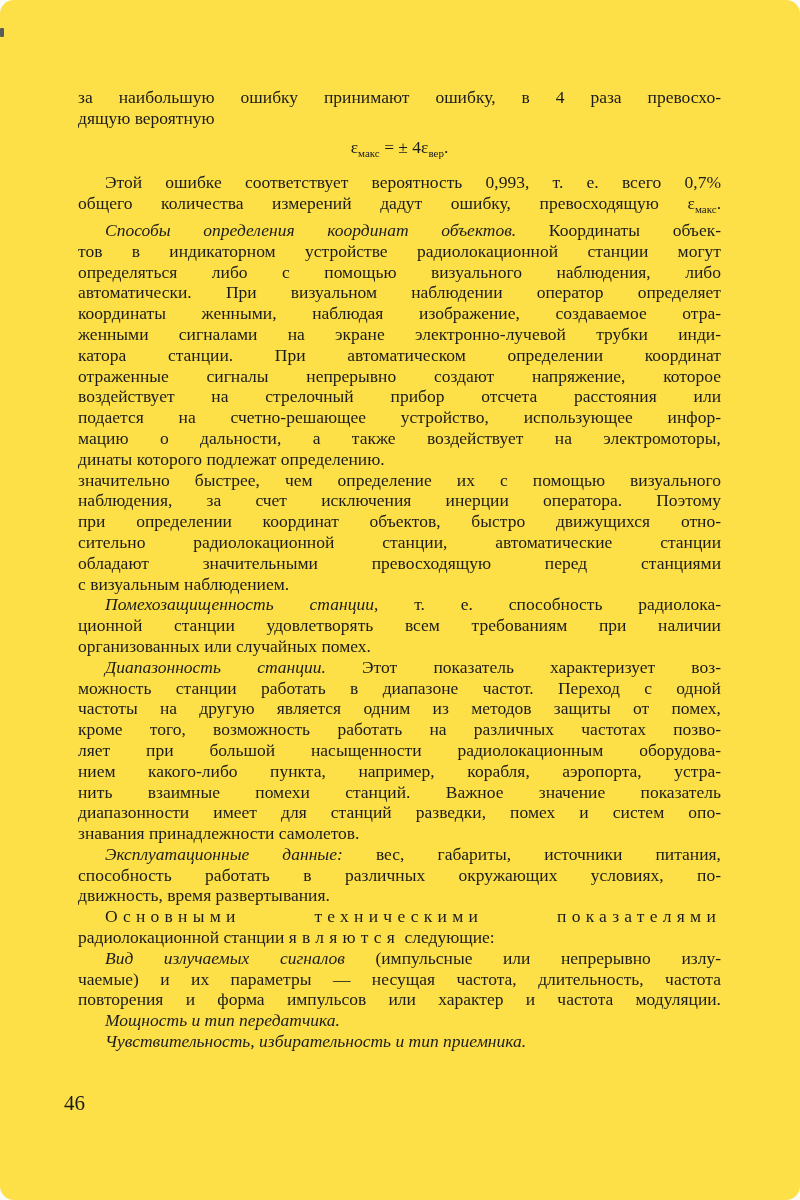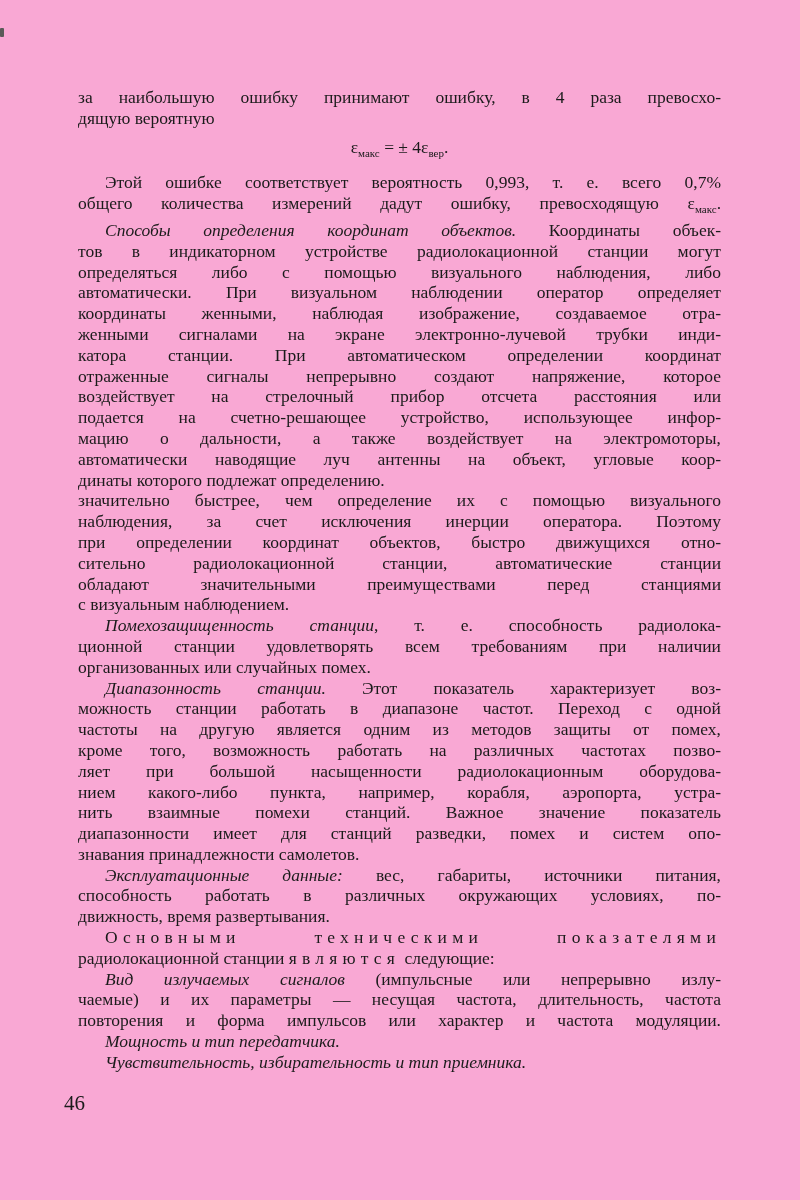--- a/index.html
+++ b/index.html
@@ -7,23 +7,24 @@
     padding: 0;
     width: 800px;
     height: 1200px;
     overflow: hidden;
     background: #fbfbf8;
   }
   .scan-page {
     position: relative;
     width: 800px;
     height: 1200px;
-    background: #f9a8d4;
+    background: #fde047;
     font-family: "Liberation Serif", "DejaVu Serif", serif;
     color: #1b1b1b;
+    border-radius: 14px;
   }
   .text-block {
     position: absolute;
     left: 78px;
     top: 87px;
     width: 643px;
     font-size: 17.5px;
     line-height: 20.8px;
   }
   .line {
@@ -80,27 +81,26 @@
       <div class="line just"><span class="seg">тов в индикаторном устройстве радиолокационной станции могут</span></div>
       <div class="line just"><span class="seg">определяться либо с помощью визуального наблюдения, либо</span></div>
       <div class="line just"><span class="seg">автоматически. При визуальном наблюдении оператор определяет</span></div>
       <div class="line just"><span class="seg">координаты женными, наблюдая изображение, создаваемое отра-</span></div>
       <div class="line just"><span class="seg">женными сигналами на экране электронно-лучевой трубки инди-</span></div>
       <div class="line just"><span class="seg">катора станции. При автоматическом определении координат</span></div>
       <div class="line just"><span class="seg">отраженные сигналы непрерывно создают напряжение, которое</span></div>
       <div class="line just"><span class="seg">воздействует на стрелочный прибор отсчета расстояния или</span></div>
       <div class="line just"><span class="seg">подается на счетно-решающее устройство, использующее инфор-</span></div>
       <div class="line just"><span class="seg">мацию о дальности, а также воздействует на электромоторы,</span></div>
-      <div class="line just"><span class="seg">автоматически наводящие луч антенны на объект, угловые коор-</span></div>
       <div class="line"><span class="seg">динаты которого подлежат определению.</span></div>
       <div class="line just"><span class="seg">значительно быстрее, чем определение их с помощью визуального</span></div>
       <div class="line just"><span class="seg">наблюдения, за счет исключения инерции оператора. Поэтому</span></div>
       <div class="line just"><span class="seg">при определении координат объектов, быстро движущихся отно-</span></div>
       <div class="line just"><span class="seg">сительно радиолокационной станции, автоматические станции</span></div>
-      <div class="line just"><span class="seg">обладают значительными преимуществами перед станциями</span></div>
+      <div class="line just"><span class="seg">обладают значительными превосходящую перед станциями</span></div>
       <div class="line"><span class="seg">с визуальным наблюдением.</span></div>
       <div class="line just indent"><span class="seg-italic">Помехозащищенность станции</span><span class="seg">, т. е. способность радиолока-</span></div>
       <div class="line just"><span class="seg">ционной станции удовлетворять всем требованиям при наличии</span></div>
       <div class="line"><span class="seg">организованных или случайных помех.</span></div>
       <div class="line just indent"><span class="seg-italic">Диапазонность станции.</span><span class="seg"> Этот показатель характеризует воз-</span></div>
       <div class="line just"><span class="seg">можность станции работать в диапазоне частот. Переход с одной</span></div>
       <div class="line just"><span class="seg">частоты на другую является одним из методов защиты от помех,</span></div>
       <div class="line just"><span class="seg">кроме того, возможность работать на различных частотах позво-</span></div>
       <div class="line just"><span class="seg">ляет при большой насыщенности радиолокационным оборудова-</span></div>
       <div class="line just"><span class="seg">нием какого-либо пункта, например, корабля, аэропорта, устра-</span></div>

